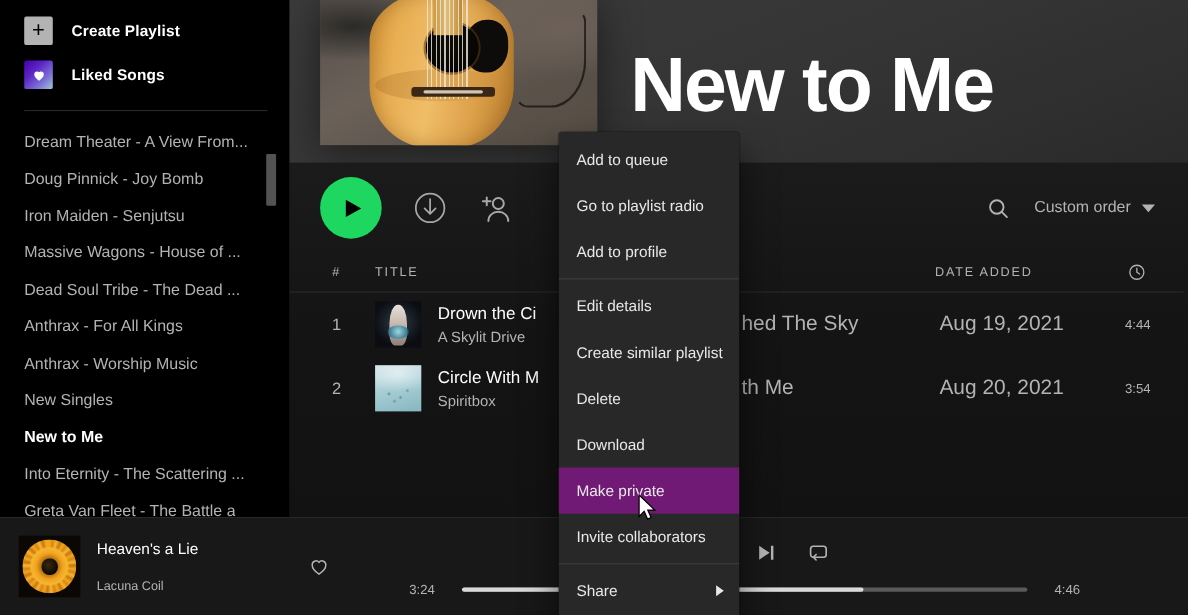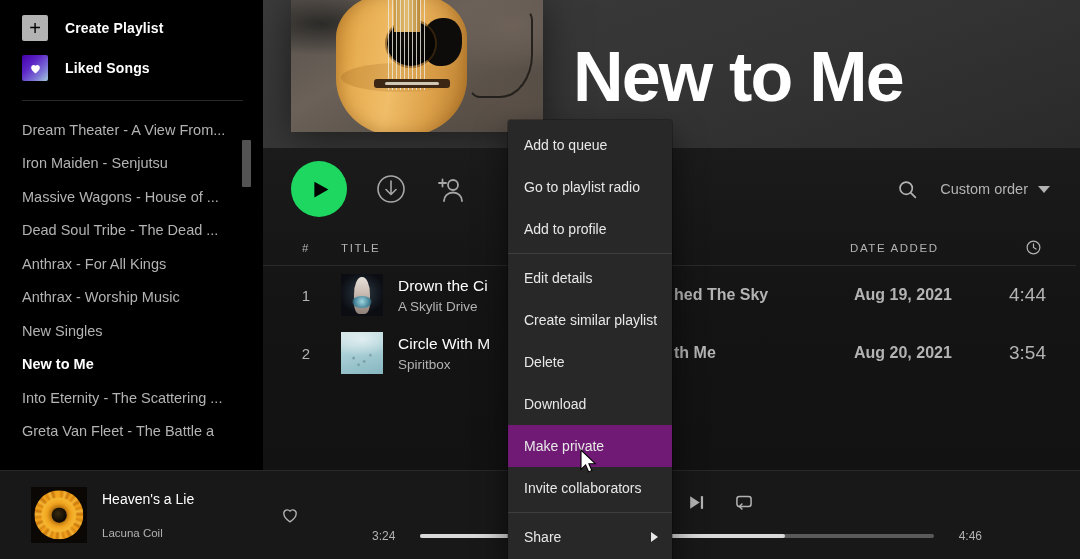--- a/index.html
+++ b/index.html
@@ -283,40 +283,40 @@
   .tr-name {
     color: #fff; font-size: 15.5px; font-weight: 400;
     white-space: nowrap; overflow: hidden; text-overflow: ellipsis;
     margin-bottom: 4px;
   }
   .tr-artist {
     color: #b3b3b3; font-size: 13.5px;
     white-space: nowrap; overflow: hidden; text-overflow: ellipsis;
   }
   .tr-album, .tr-date {
-    color: #b3b3b3; font-size: 16px;
-    white-space: nowrap; overflow: hidden; text-overflow: ellipsis; font-weight: bold;
+    color: #b3b3b3; font-size: 19px;
+    white-space: nowrap; overflow: hidden; text-overflow: ellipsis;
   }
   .tr-dur {
-    color: #b3b3b3; font-size: 19px;
+    color: #b3b3b3; font-size: 12px;
     width: 60px; text-align: right; flex: 0 0 auto;
   }
 
   
   #player {
     position: absolute; left: 0; bottom: 0;
     width: 1080px; height: 89px;
     background: #181818;
     border-top: 1px solid #282828;
     display: flex; align-items: center;
   }
   #now-playing {
     display: flex; align-items: center;
     width: 300px; flex: 0 0 auto;
-    padding-left: 31px;
+    padding-left: 17px;
   }
   #np-art {
     width: 56px; height: 56px; flex: 0 0 auto;
     margin-right: 15px;
     position: relative; overflow: hidden;
     background: #0a0705;
   }
   #np-art::before {
     content:''; position:absolute; left: 50%; top: 50%;
     width: 88%; height: 88%; transform: translate(-50%,-50%);
@@ -457,20 +457,23 @@
         <div class="side-btn-label">Liked Songs</div>
       </div>
 
     </div>
 
     <div class="side-divider"></div>
 
     <div id="playlist-list">
         <div class="pl-item">
           <span>Dream Theater - A View From...</span>
+        </div>
+        <div class="pl-item">
+          <span>Doug Pinnick - Joy Bomb</span>
         </div>
         <div class="pl-item">
           <span>Iron Maiden - Senjutsu</span>
         </div>
         <div class="pl-item">
           <span>Massive Wagons - House of ...</span>
         </div>
         <div class="pl-item">
           <span>Dead Soul Tribe - The Dead ...</span>
         </div>

